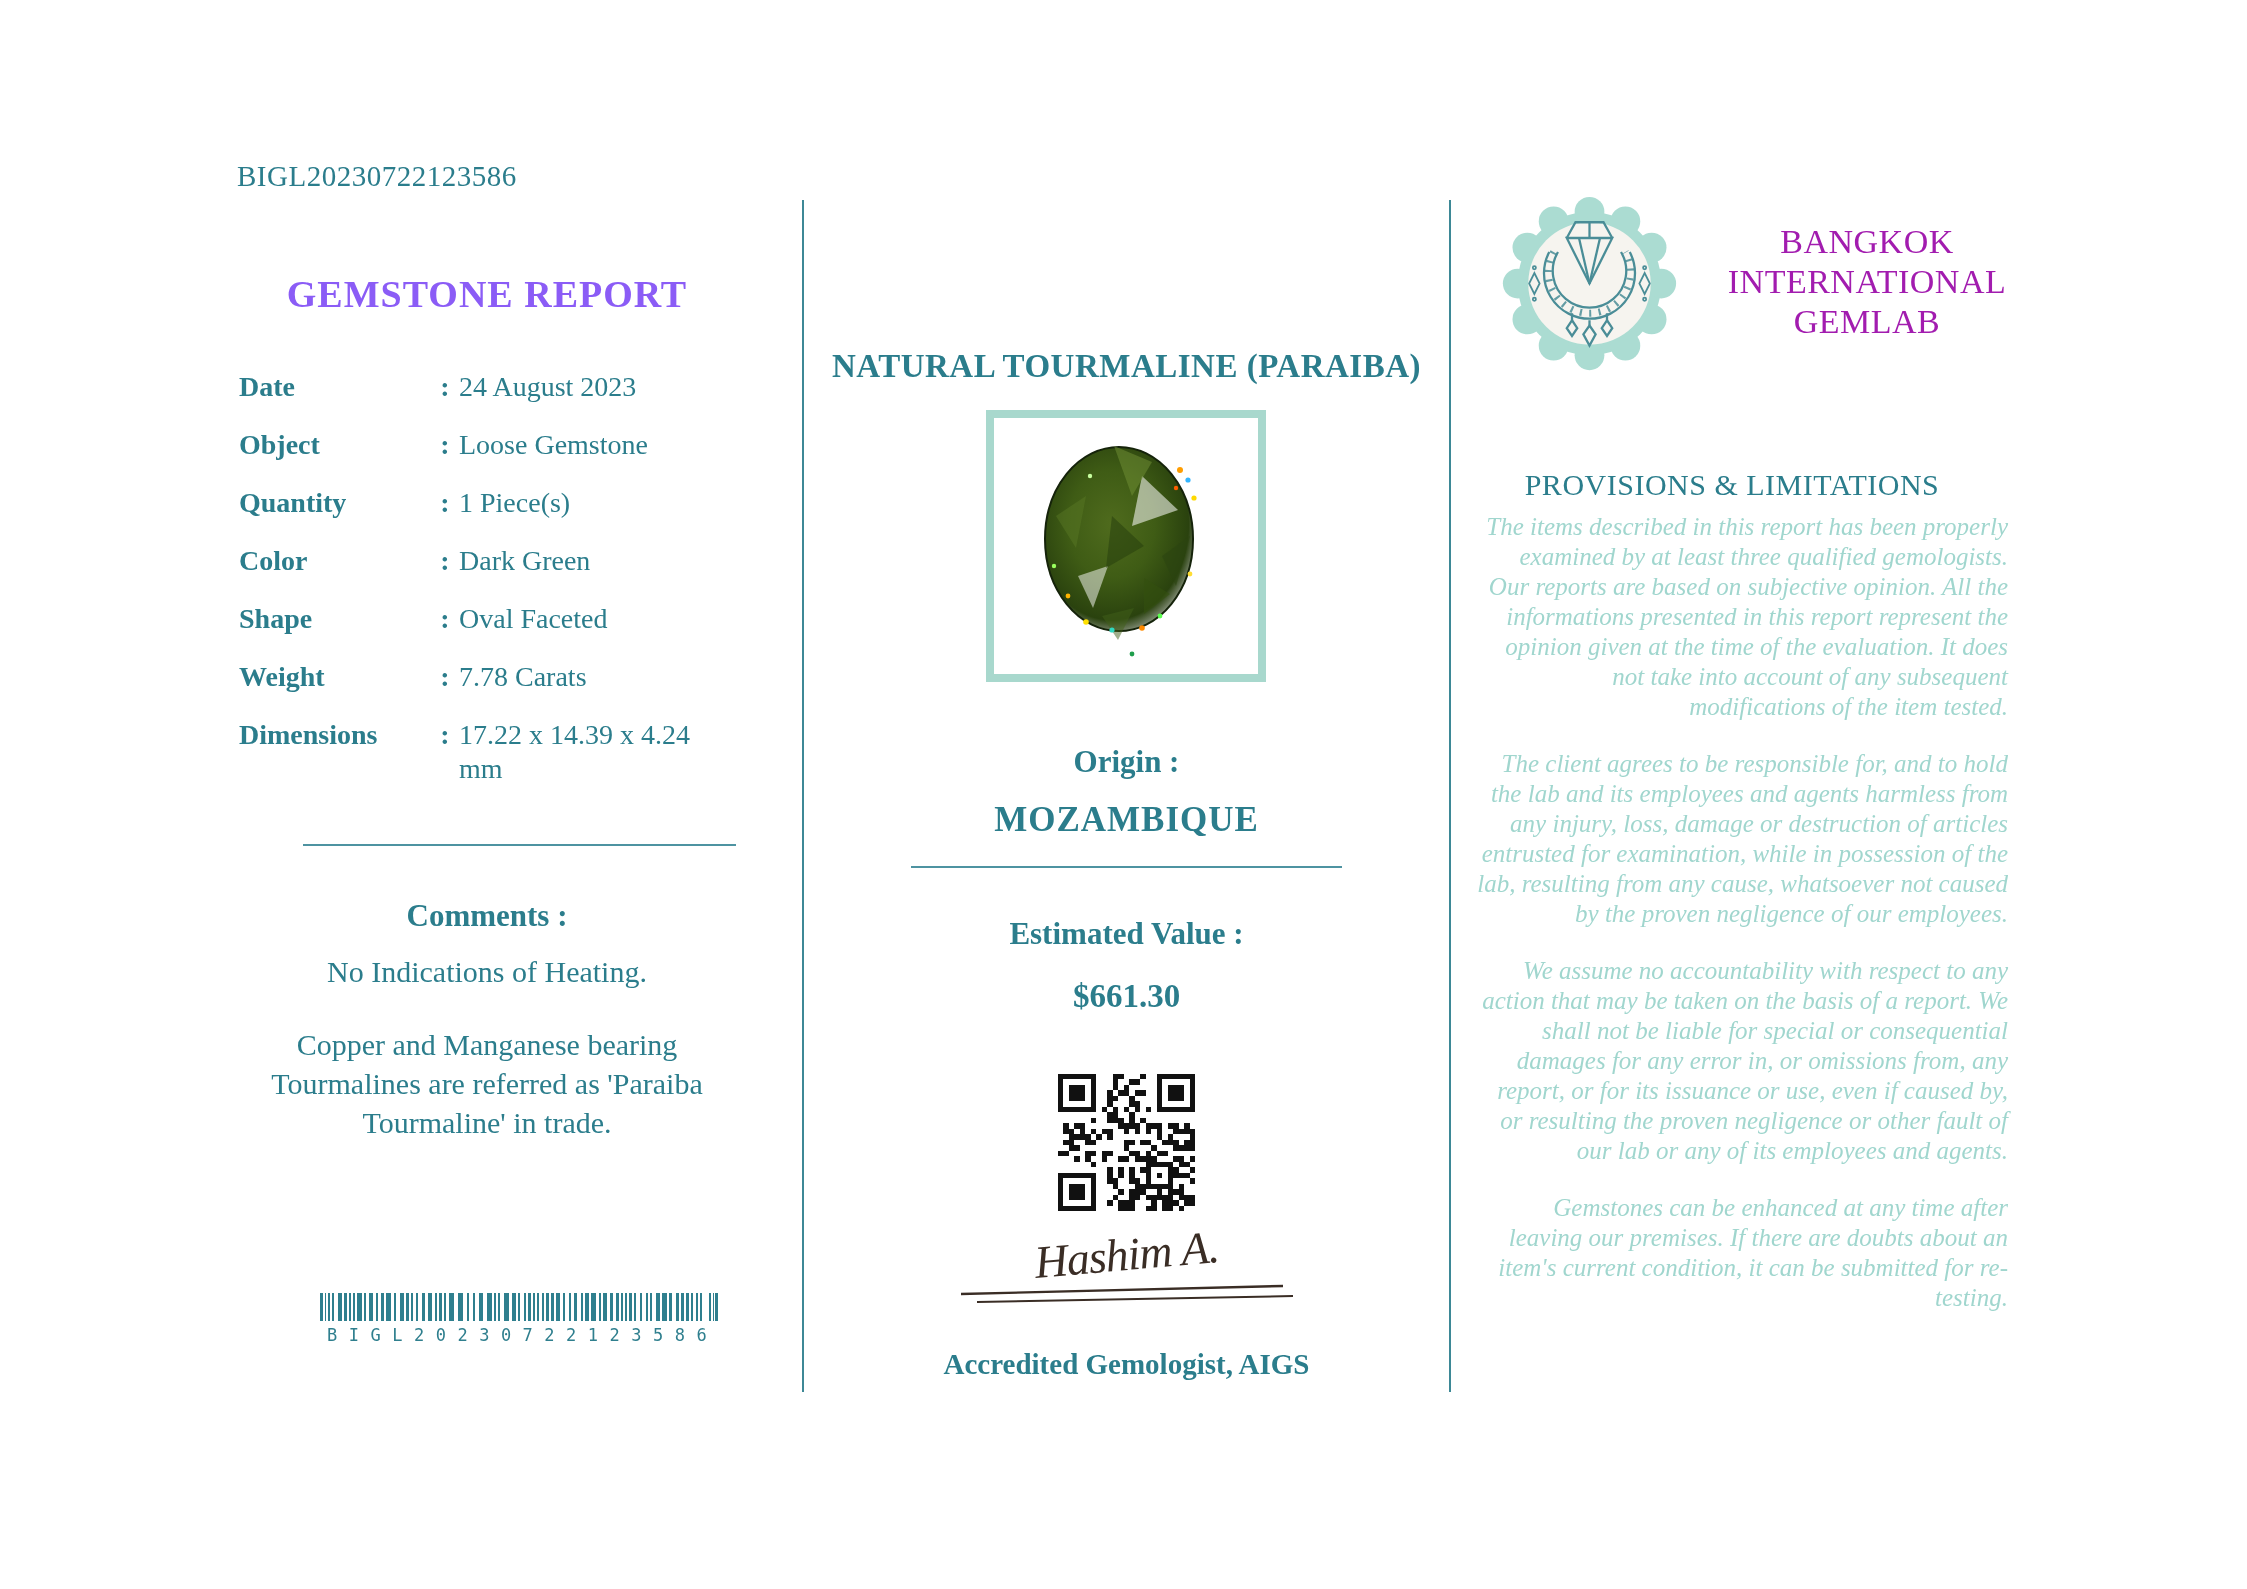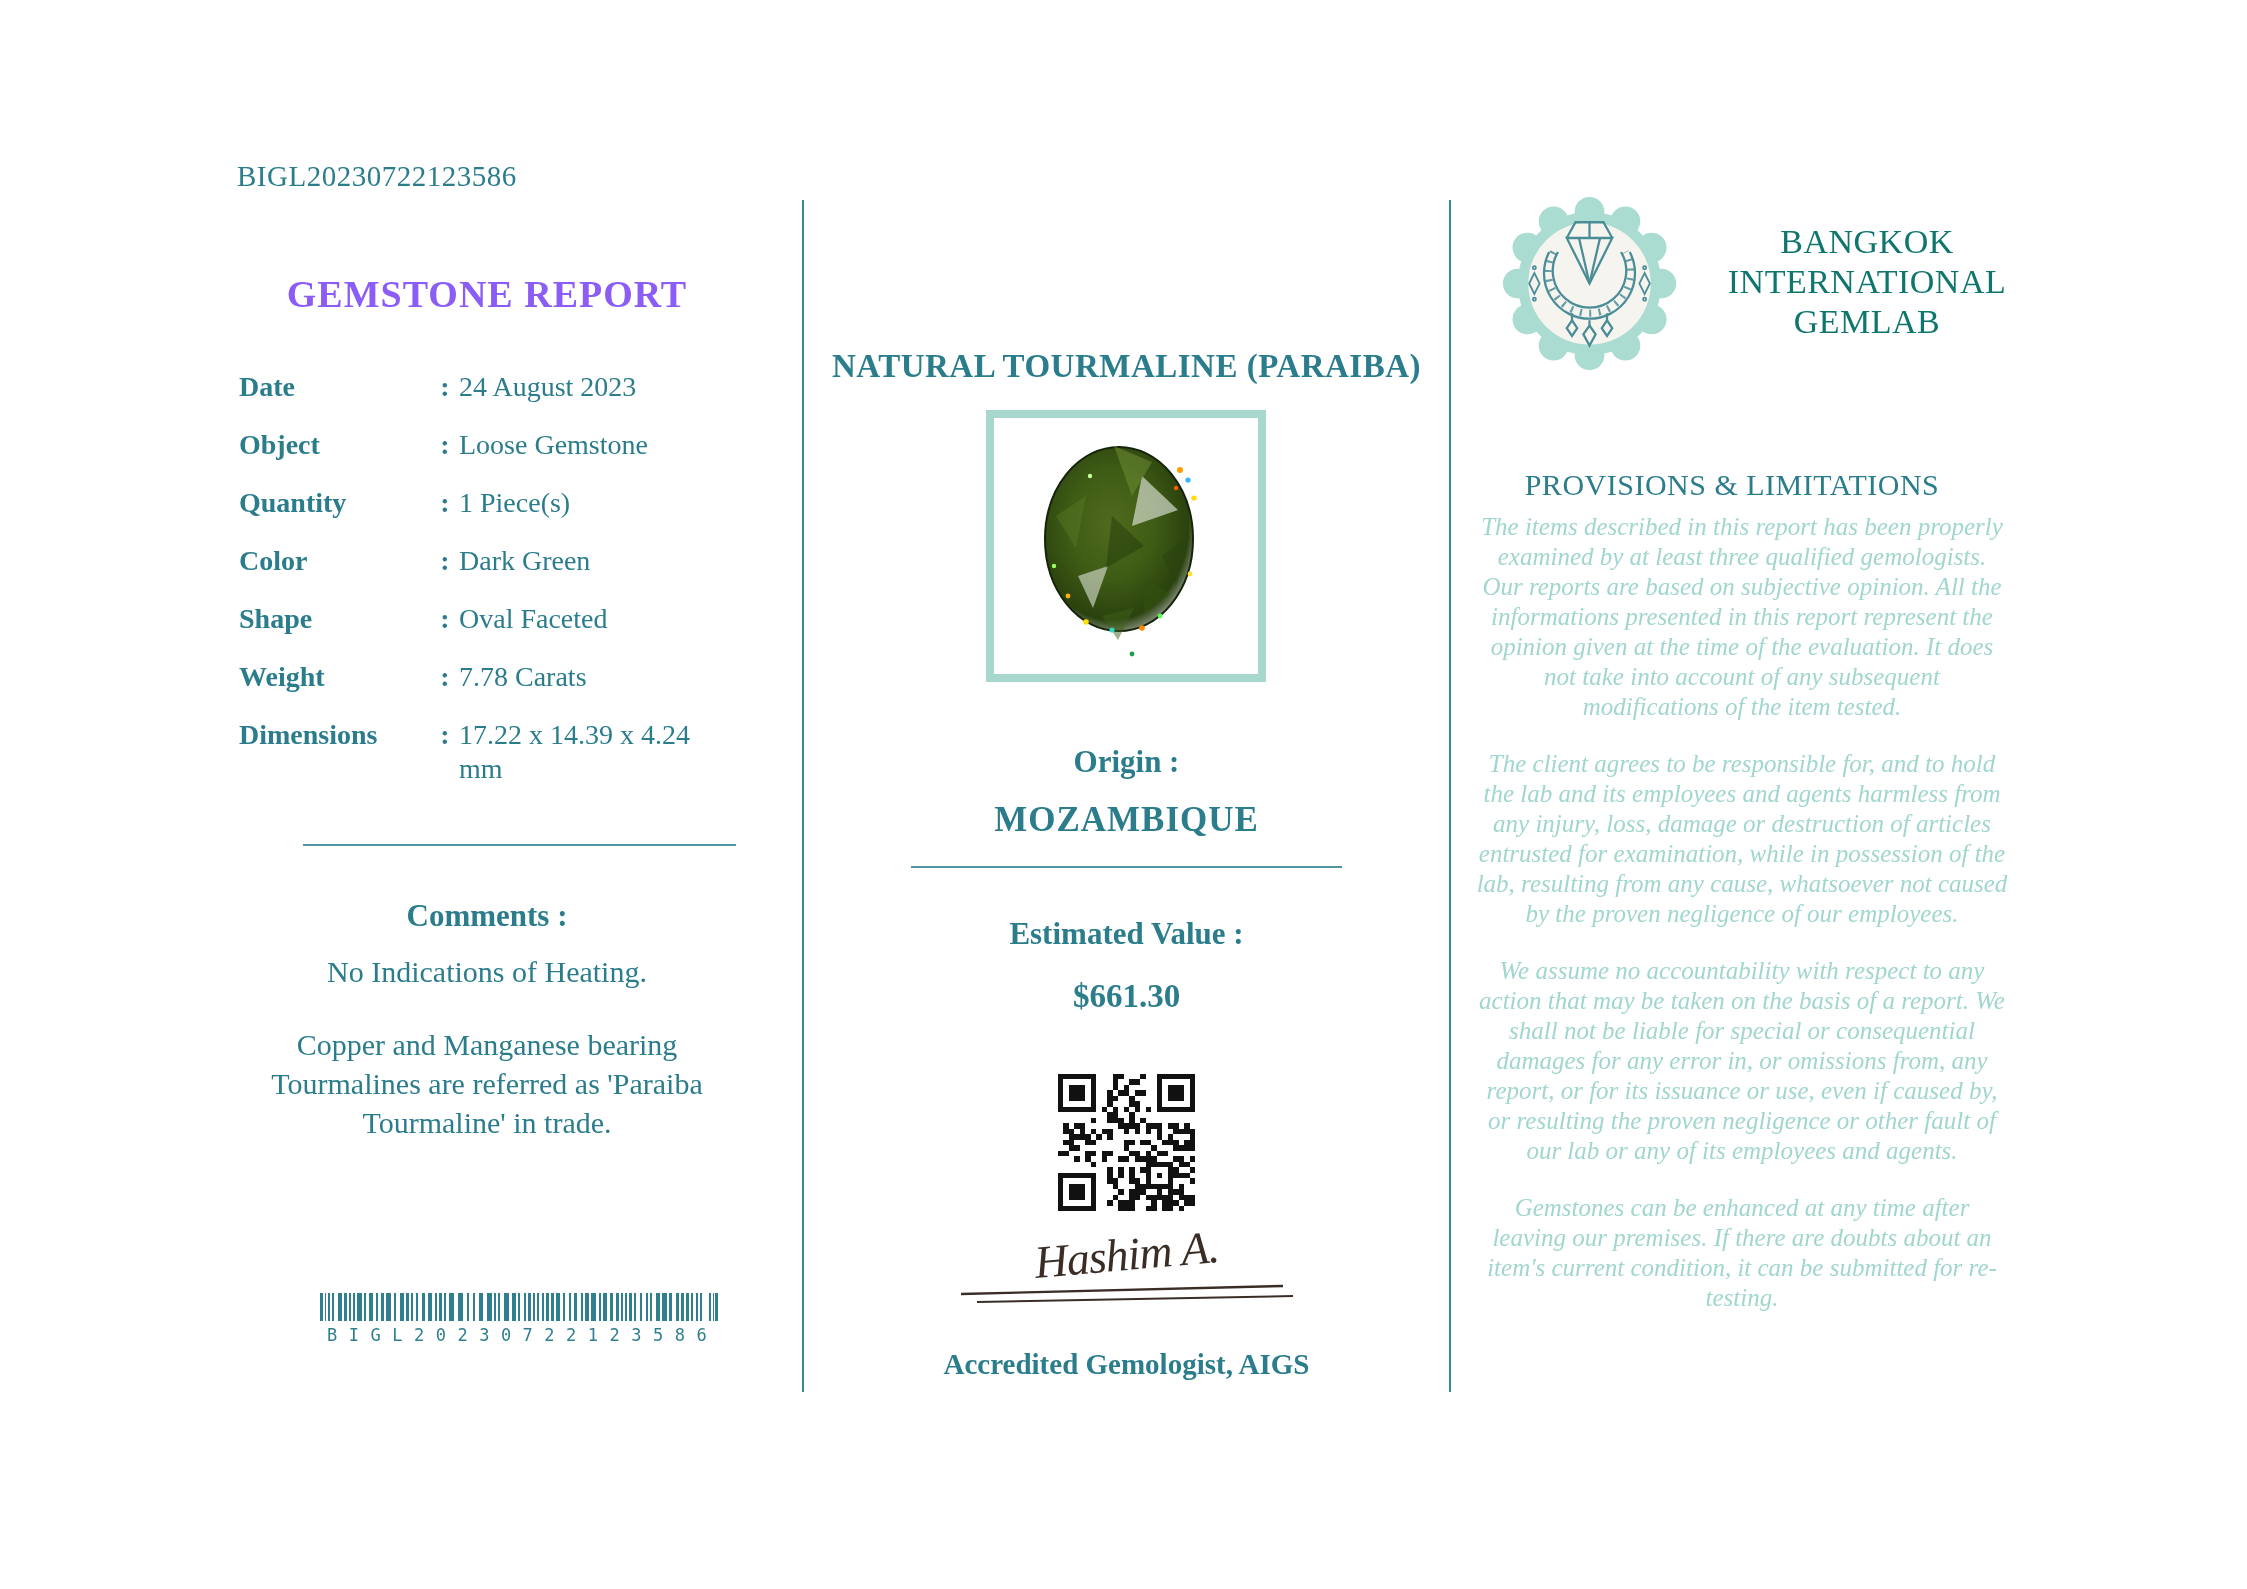--- a/index.html
+++ b/index.html
@@ -70,32 +70,32 @@
     display:block;font-style:italic;font-size:46px;color:#3a2d25;
     transform:rotate(-5deg);letter-spacing:-1px;line-height:54px;
   }
   .signer-title{top:1348px;font-size:29px;}
 
   
   .logo{position:absolute;left:1502px;top:196px;width:175px;height:175px;}
   .lab-name{
     position:absolute;left:1702px;top:222px;width:330px;
     font-size:34px;line-height:40px;text-align:center;letter-spacing:.5px;
-    color:#0f766e;
+    color:#a21caf;
   }
   .provisions-title{
     position:absolute;left:1467px;top:468px;width:530px;margin:0;
     font-size:30px;font-weight:normal;letter-spacing:.5px;text-align:center;
     color:#2b7d8c;
   }
   .provisions{position:absolute;left:1472px;top:512px;width:540px;}
   .provision-para{
     width:532px;margin:0 auto 27px auto;
     font-style:italic;font-size:25px;line-height:30px;
-    color:#a0d6ce;text-align:center;
+    color:#a0d6ce;text-align:right;
   }
 </style>
 </head>
 <body>
 
 <div class="page">
 
   <div class="report-number">BIGL20230722123586</div>
 
   <div class="vline vline-1"></div>

